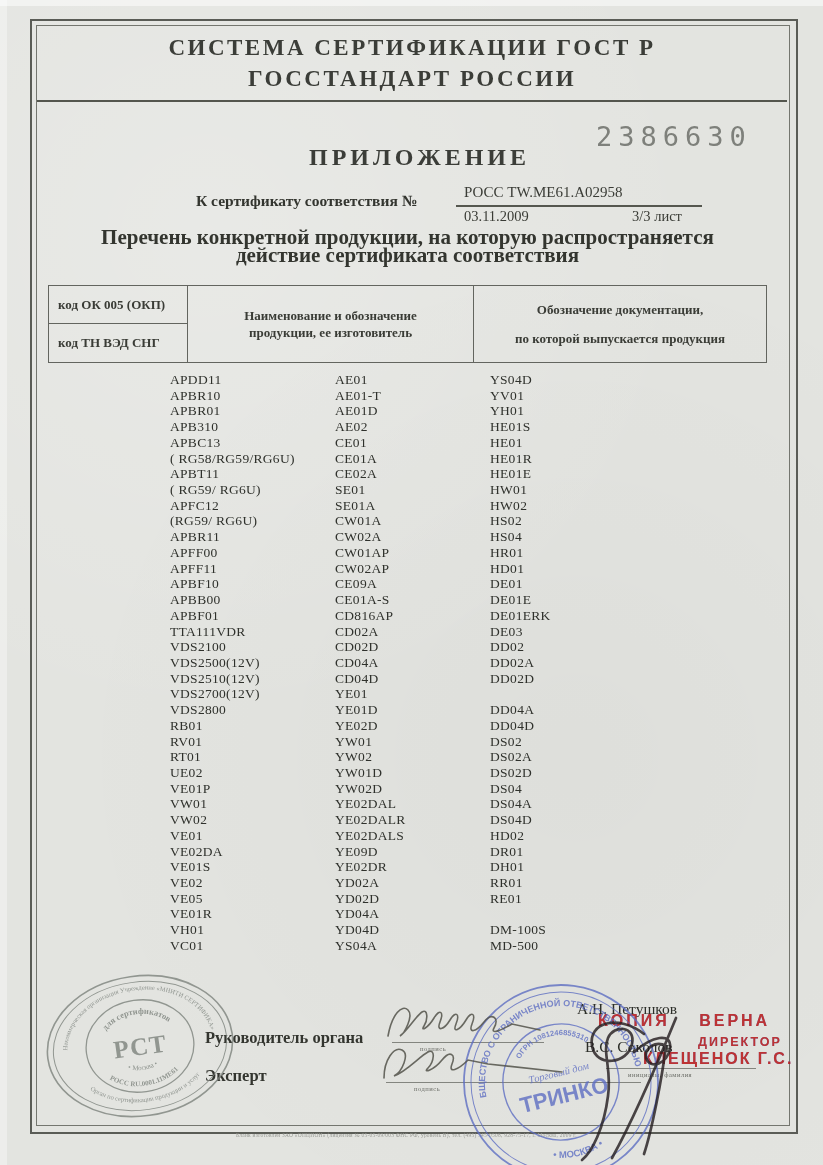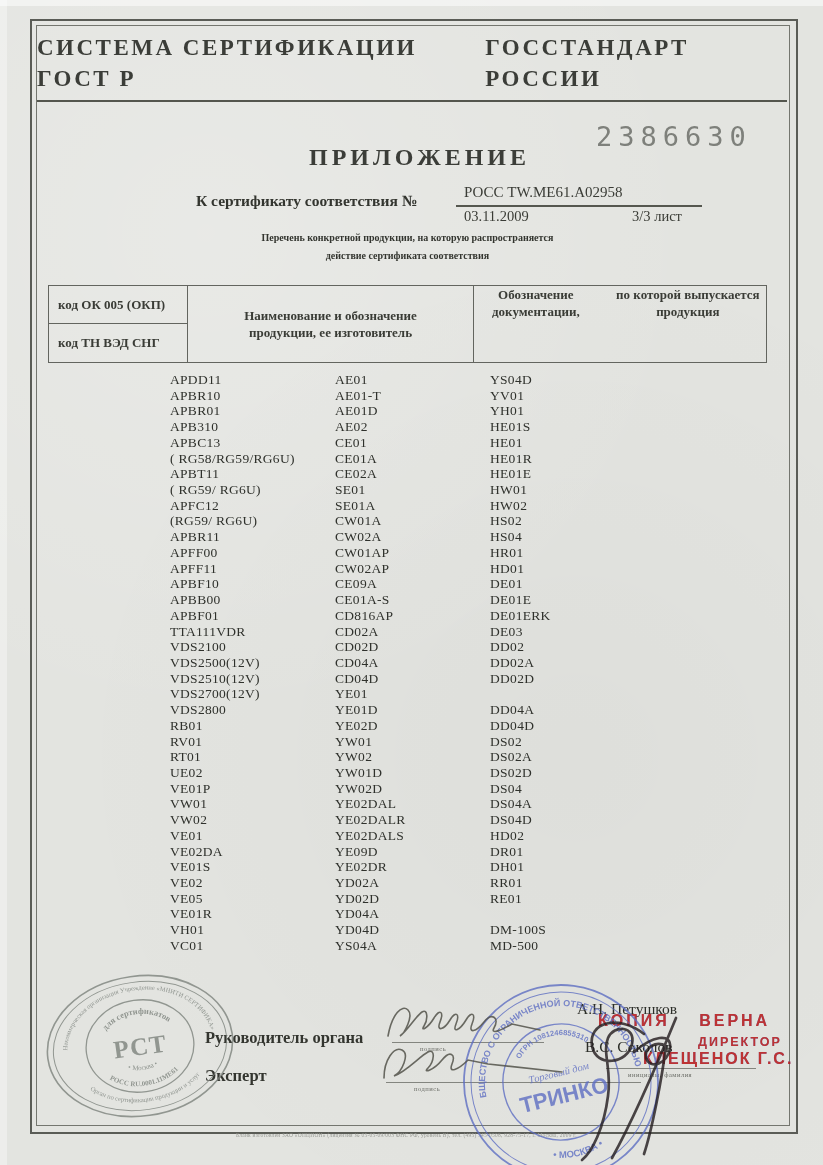--- a/index.html
+++ b/index.html
@@ -12,41 +12,41 @@
     font-family:"Liberation Serif", serif;
     color:#3c3e3a;
   }
   body::before{content:'';position:absolute;top:0;left:0;right:0;height:6px;background:rgba(255,255,255,.5);}
   body::after{content:'';position:absolute;top:0;left:0;bottom:0;width:7px;background:rgba(255,255,255,.35);}
   
   .frame-outer{position:absolute;left:30px;top:19px;width:764px;height:1111px;border:2px solid #5a5c56;}
   .frame-inner{position:absolute;left:36px;top:25px;width:752px;height:1099px;border:1px solid #74766f;}
   
   .masthead{position:absolute;left:37px;top:26px;width:750px;height:74px;border-bottom:2px solid #54564e;
-    display:flex;flex-direction:row;align-items:center;justify-content:center;
+    display:flex;flex-direction:column;align-items:center;justify-content:center;
     font-weight:bold;font-size:23px;letter-spacing:2.5px;line-height:31px;color:#3b3d38;}
   .serial{position:absolute;left:596px;top:121px;font-family:"DejaVu Sans Mono", monospace;
     font-size:27px;letter-spacing:6px;color:#7e807b;font-weight:400;}
   .title{position:absolute;left:0;width:823px;top:144px;text-align:center;
     font-weight:bold;font-size:24px;letter-spacing:4px;color:#3b3d38;margin-left:8px;}
   .cert-label{position:absolute;left:196px;top:192px;font-weight:bold;font-size:15.5px;color:#33352f;}
   .cert-number{position:absolute;left:464px;top:184px;font-size:15px;color:#3a3c36;}
   .cert-line{position:absolute;left:456px;top:205px;width:246px;height:1.5px;background:#55574f;}
   .cert-date{position:absolute;left:464px;top:208px;font-size:14.5px;color:#3a3c36;}
   .cert-sheet{position:absolute;left:632px;top:208px;font-size:14.5px;color:#3a3c36;}
   .subtitle{position:absolute;left:0;width:815px;top:229px;text-align:center;
-    font-weight:bold;font-size:10px;line-height:17.5px;color:#33352f;}
+    font-weight:bold;font-size:21px;line-height:17.5px;color:#33352f;}
   
   .thead{position:absolute;left:48px;top:285px;width:717px;height:76px;border:1.5px solid #63655f;
     display:grid;grid-template-columns:139px 286px 1fr;font-weight:bold;font-size:13px;color:#3a3c36;}
   .th-col1{border-right:1.5px solid #63655f;display:grid;grid-template-rows:1fr 1fr;}
   .th-c1a{border-bottom:1.5px solid #63655f;display:flex;align-items:center;padding-left:9px;}
   .th-c1b{display:flex;align-items:center;padding-left:9px;}
   .th-col2{border-right:1.5px solid #63655f;display:flex;flex-direction:column;justify-content:center;text-align:center;line-height:17px;}
-  .th-col3{display:flex;justify-content:center;text-align:center;line-height:17px;gap:12px;}
+  .th-col3{display:flex;flex-direction:column;justify-content:center;text-align:center;line-height:17px;gap:12px;}
   
   .codes{position:absolute;left:170px;top:372px;width:600px;font-size:13.5px;letter-spacing:.3px;color:#2f312c;}
   .prow{display:grid;grid-template-columns:165px 155px 1fr;height:15.72px;line-height:15.72px;}
   
   .head-label{position:absolute;left:205px;top:1028px;font-weight:bold;font-size:16.5px;color:#33352f;}
   .expert-label{position:absolute;left:205px;top:1066px;font-weight:bold;font-size:16.5px;color:#33352f;}
   .sline{position:absolute;height:1px;background:#83857f;}
   .scap{position:absolute;font-size:6.5px;color:#6b6d67;letter-spacing:.5px;}
   .name{position:absolute;font-size:15.5px;color:#2c2e29;margin-left:33px;}
   .stampline{position:absolute;font-family:"Liberation Sans", sans-serif;font-weight:bold;color:#b91c1c;opacity:.88;text-shadow:0 0 .6px #6a7ccf;}

